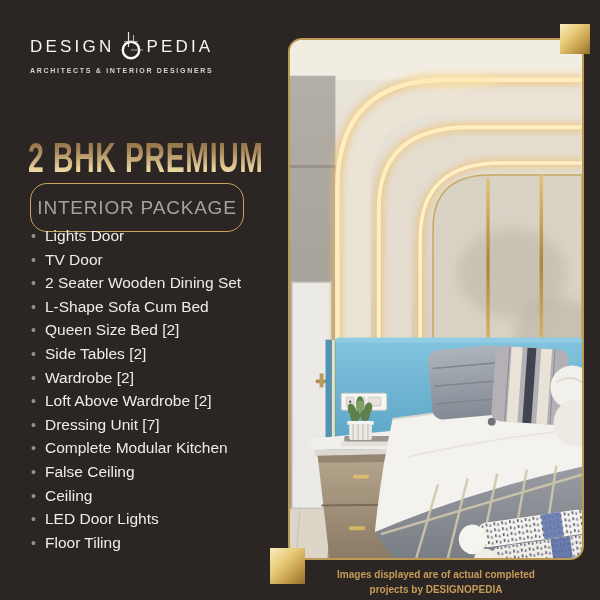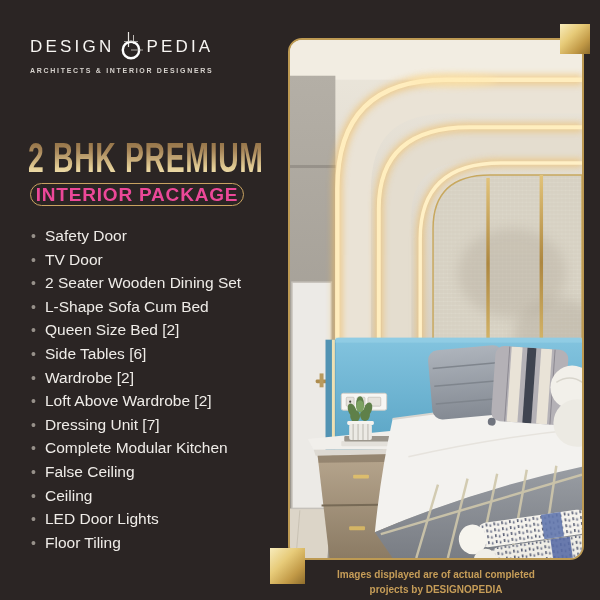--- a/index.html
+++ b/index.html
@@ -20,24 +20,24 @@
   .headline{
     position:absolute;left:28px;top:136px;margin:0;
     font-size:43px;font-weight:700;line-height:1;white-space:nowrap;
     letter-spacing:1px;
     transform:scaleX(0.66);transform-origin:left center;
     background:linear-gradient(180deg,#85653a 0%,#a9885b 35%,#e5cf97 75%,#f7ecc2 100%);
     -webkit-background-clip:text;background-clip:text;
     -webkit-text-fill-color:transparent;color:transparent;
   }
   .badge{
-    position:absolute;left:30px;top:183px;width:214px;height:23px;
+    position:absolute;left:30px;top:183px;width:214px;height:49px;
     border:1.5px solid #c9a361;border-radius:17px;
     display:flex;align-items:center;justify-content:center;
-    color:#ec4899;font-size:19px;font-weight:700;letter-spacing:0.8px;
+    color:#a3a3a3;font-size:19px;font-weight:400;letter-spacing:0.8px;
     box-sizing:border-box;
   }
 
   
   .package-list{position:absolute;left:31px;top:228px;margin:0;padding:0;list-style:none;}
   .package-list li{display:flex;align-items:baseline;margin-bottom:7.6px;line-height:16px;}
   .package-list .bullet{width:14px;color:#97918a;font-size:14px;flex:0 0 auto;}
   .package-list .label{color:#efece8;font-size:15.5px;font-weight:400;}
 
   
@@ -81,21 +81,21 @@
     <div class="brand-tagline">ARCHITECTS &amp; INTERIOR DESIGNERS</div>
   </div>
 
   <h1 class="headline">2 BHK PREMIUM</h1>
   <div class="badge">INTERIOR PACKAGE</div>
 
   <ul class="package-list">
 
       <li>
         <span class="bullet">•</span>
-        <span class="label">Safety Door</span>
+        <span class="label">Lights Door</span>
       </li>
 
       <li>
         <span class="bullet">•</span>
         <span class="label">TV Door</span>
       </li>
 
       <li>
         <span class="bullet">•</span>
         <span class="label">2 Seater Wooden Dining Set</span>
@@ -106,21 +106,21 @@
         <span class="label">L-Shape Sofa Cum Bed</span>
       </li>
 
       <li>
         <span class="bullet">•</span>
         <span class="label">Queen Size Bed [2]</span>
       </li>
 
       <li>
         <span class="bullet">•</span>
-        <span class="label">Side Tables [6]</span>
+        <span class="label">Side Tables [2]</span>
       </li>
 
       <li>
         <span class="bullet">•</span>
         <span class="label">Wardrobe [2]</span>
       </li>
 
       <li>
         <span class="bullet">•</span>
         <span class="label">Loft Above Wardrobe [2]</span>

